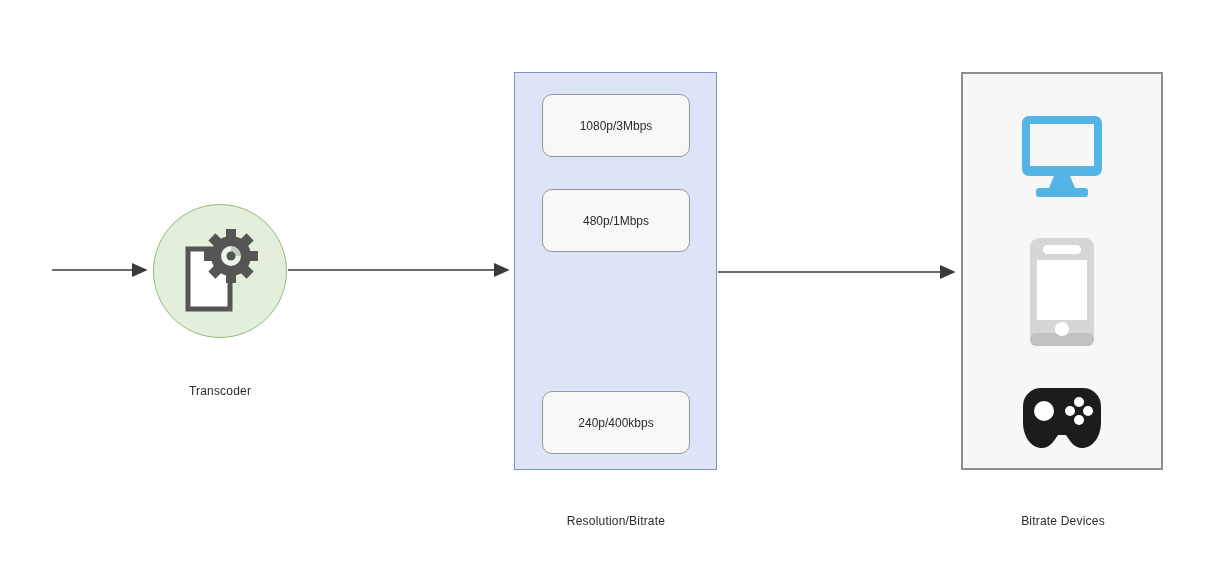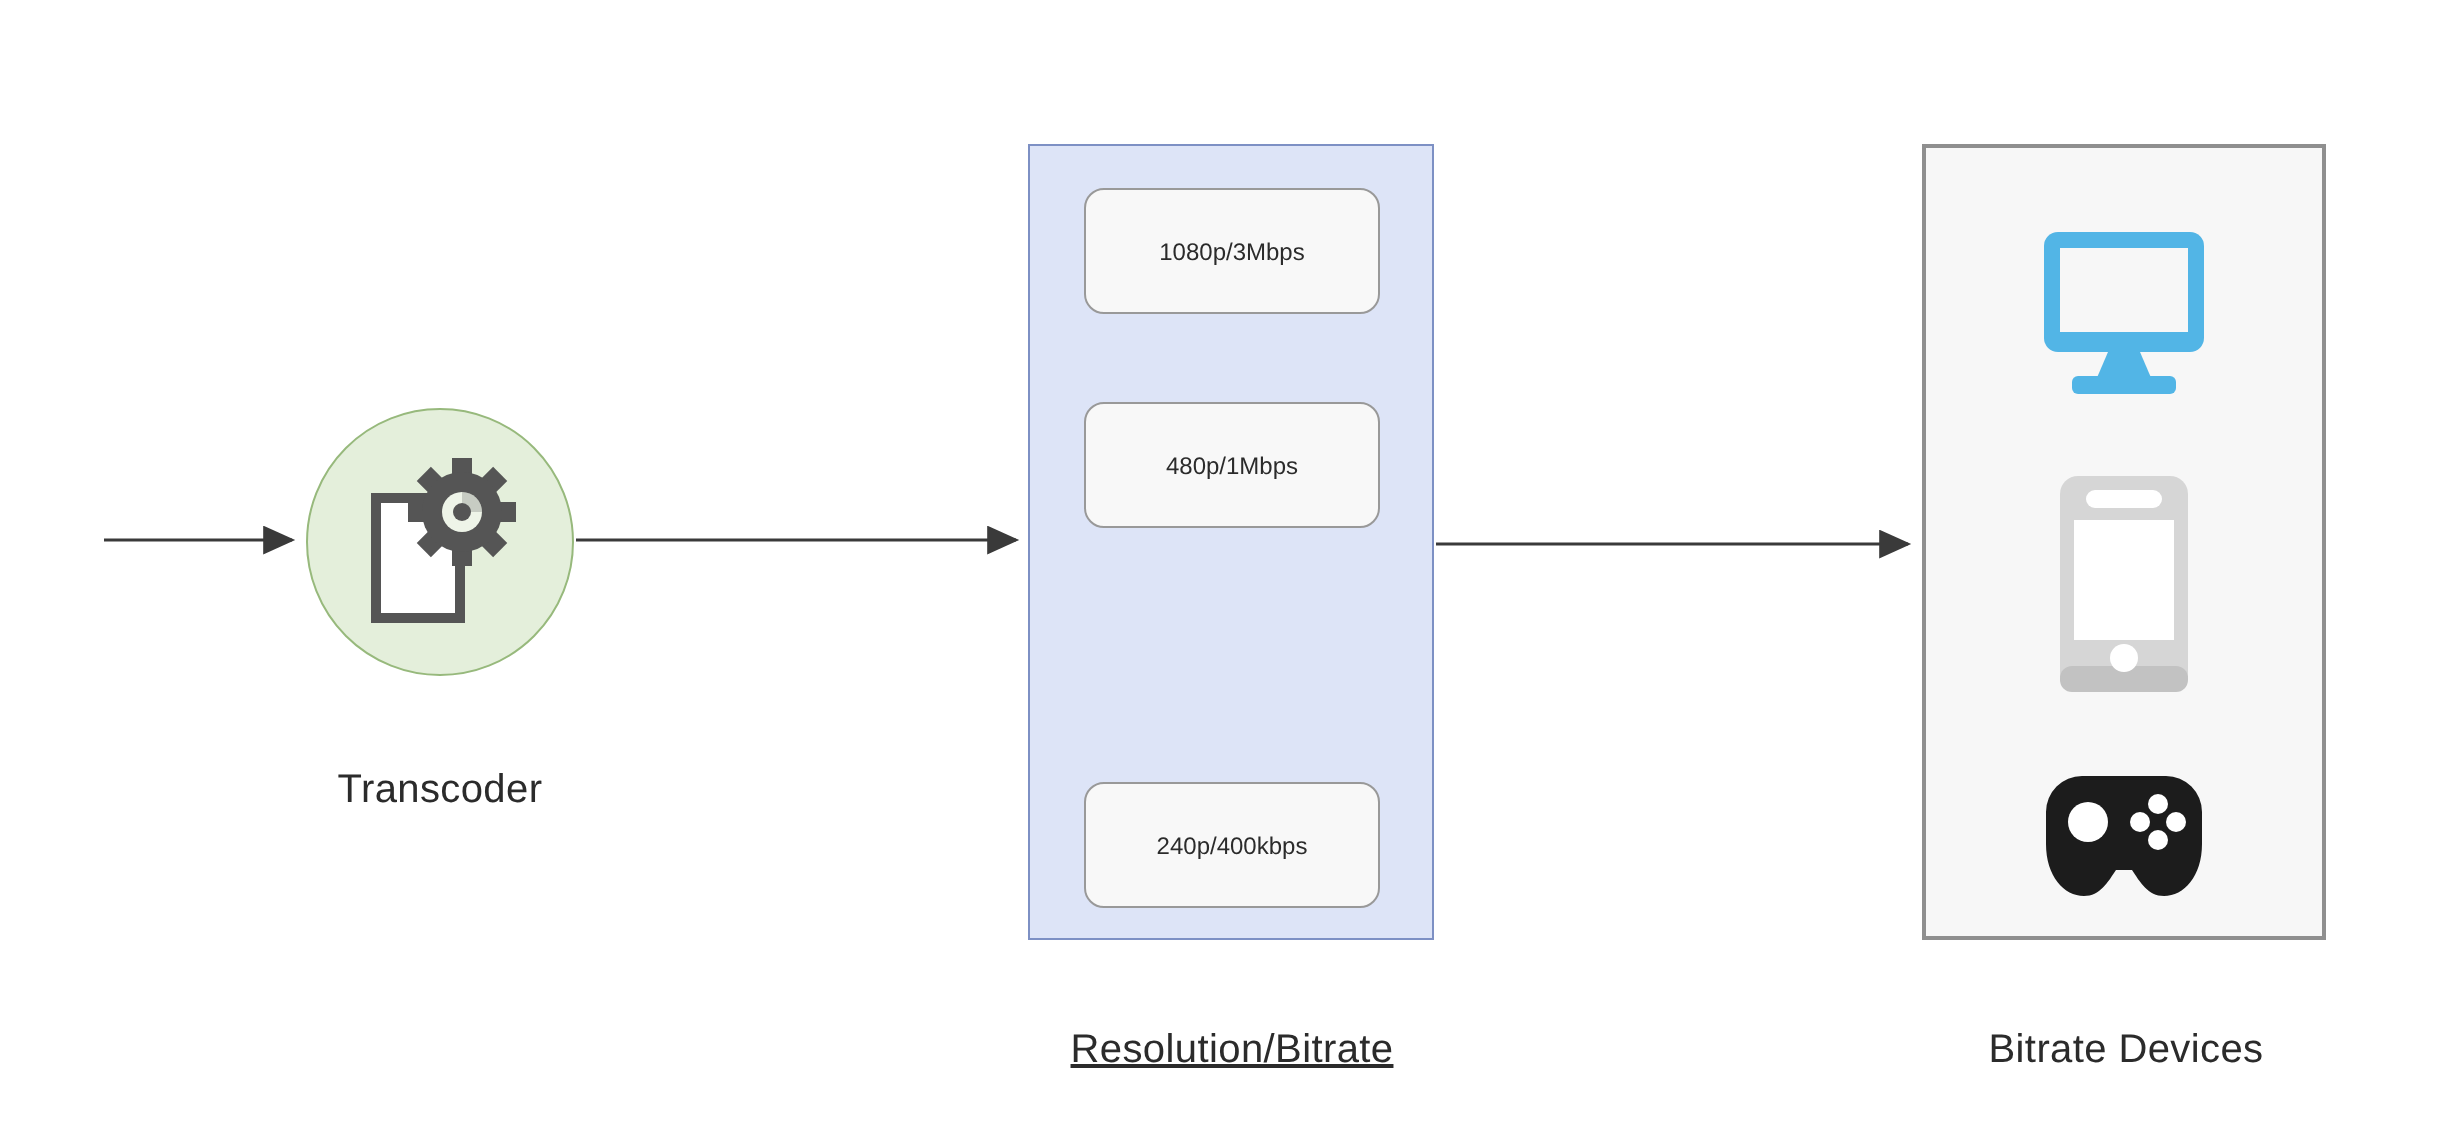--- a/index.html
+++ b/index.html
@@ -30,26 +30,26 @@
     background: var(--transcoder-fill, #e4efdb);
     border: 1px solid var(--transcoder-border, #97b97c);
     display: flex;
     align-items: center;
     justify-content: center;
   }
   .transcoder-icon-svg { display: block; }
   .node-label {
     position: absolute;
     text-align: center;
-    font-size: 20px;
+    font-size: 12px;
     color: #2b2b2b;
     letter-spacing: 0.2px;
   }
   .label-transcoder { left: 130px; top: 384px; width: 180px; }
-  .label-renditions { left: 516px; top: 514px; width: 200px; text-decoration: underline; }
+  .label-renditions { left: 516px; top: 514px; width: 200px; }
   .label-devices    { left: 963px; top: 514px; width: 200px; }
 
   
   .renditions-box {
     position: absolute;
     left: 514px; top: 72px;
     width: 203px; height: 398px;
     background: var(--renditions-fill, #dde4f7);
     border: 1px solid var(--renditions-border, #7d90c4);
   }
@@ -60,21 +60,21 @@
     background: var(--option-fill, #f8f8f8);
     border: 1px solid var(--option-border, #999999);
     border-radius: 10px;
     display: flex;
     align-items: center;
     justify-content: center;
     font-size: 12px;
     color: #2b2b2b;
   }
   .opt-1 { top: 21px; }
-  .opt-2 { top: 128px; }
+  .opt-2 { top: 116px; }
   .opt-3 { top: 219px; }
   .opt-4 { top: 318px; }
 
   
   .devices-box {
     position: absolute;
     left: 961px; top: 72px;
     width: 202px; height: 398px;
     background: var(--devices-fill, #f7f7f7);
     border: 2px solid var(--devices-border, #8f8f8f);

